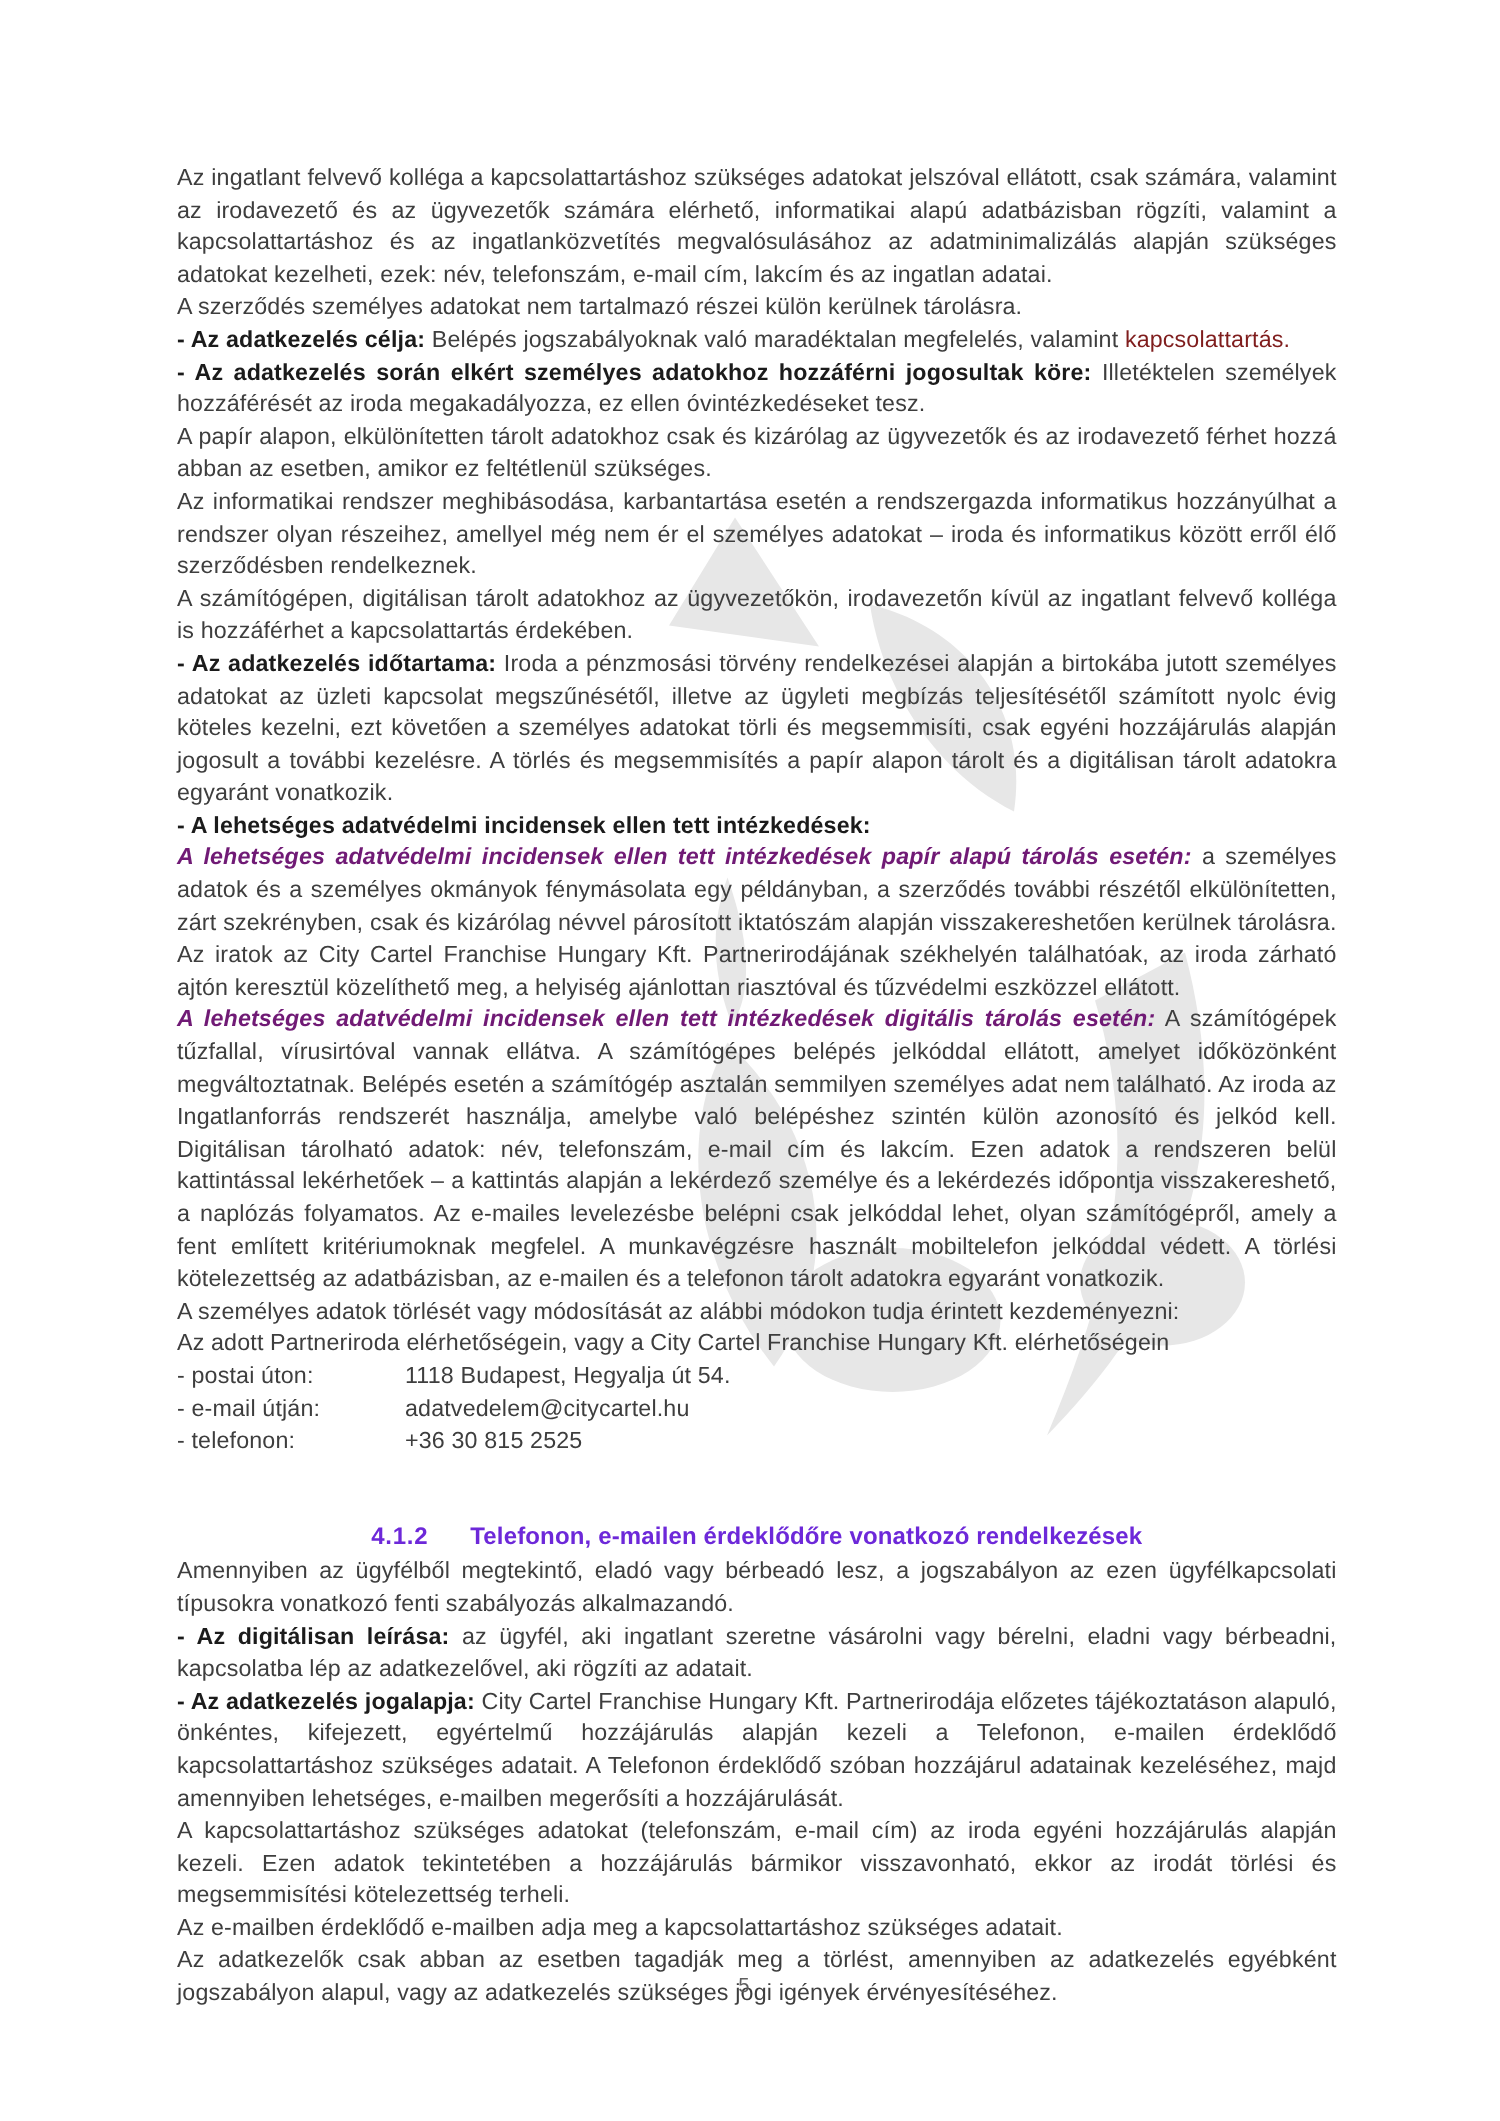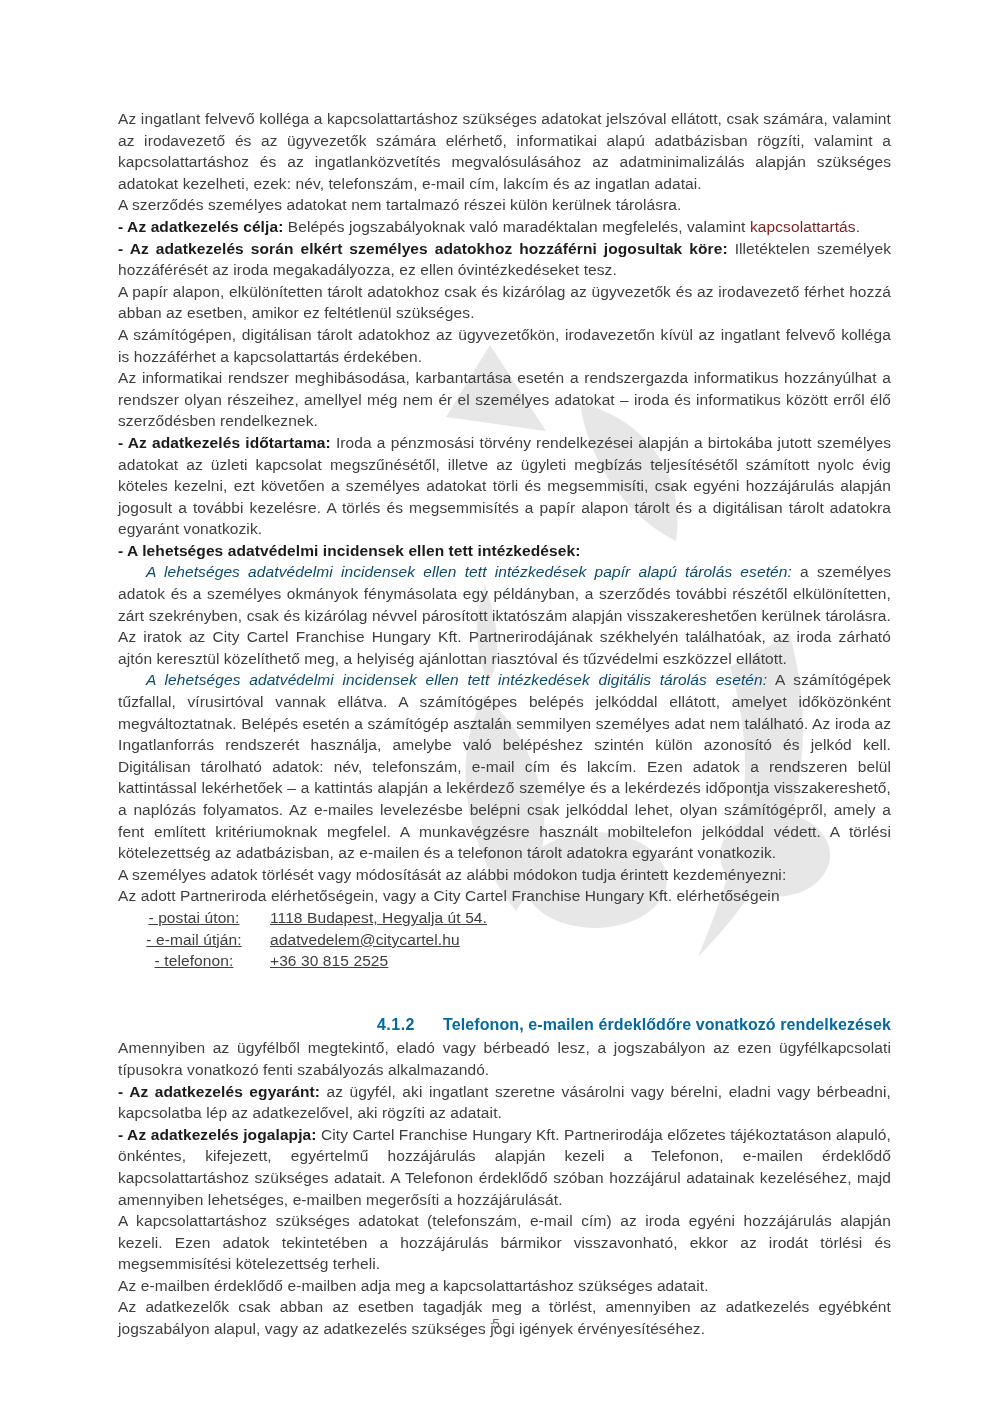--- a/index.html
+++ b/index.html
@@ -26,31 +26,31 @@
     width:773px;
     z-index:1;
     font-size:15.5px;
     line-height:21.6px;
     letter-spacing:0.1px;
     color:#3e3e3e;
     text-align:justify;
   }
   .content p{margin:0;}
   .lead{font-weight:700;color:#1b1b1b;}
-  .lead-i{font-weight:400;font-style:italic;color:#0c4a6e;margin-left:28px;}
+  .lead-i{font-weight:700;font-style:italic;color:#701a75;}
   .semi{font-weight:400;color:#7f1d1d;}
-  .contact-row{display:flex;text-align:center;text-decoration:underline;}
+  .contact-row{display:flex;text-align:left;}
   .contact-label{flex:0 0 152px;}
   .section-heading{
     margin-top:42px !important;
     margin-bottom:2px !important;
     font-weight:700;
-    color:#0369a1;
+    color:#6d28d9;
     font-size:16px;
-    text-align:right;
+    text-align:center;
   }
   .section-number{display:inline-block;margin-right:28px;letter-spacing:0.5px;}
   .page-number{
     position:absolute;
     left:0;right:0;
     top:1316px;
     text-align:center;
     font-size:13.5px;
     color:#5f5f5f;
     z-index:1;
@@ -72,22 +72,22 @@
       <ellipse cx="345" cy="520" rx="55" ry="42"></ellipse>
     </g>
   </svg>
 
   <div class="content">
     <p>Az ingatlant felvevő kolléga a kapcsolattartáshoz szükséges adatokat jelszóval ellátott, csak számára, valamint az irodavezető és az ügyvezetők számára elérhető, informatikai alapú adatbázisban rögzíti, valamint a kapcsolattartáshoz és az ingatlanközvetítés megvalósulásához az adatminimalizálás alapján szükséges adatokat kezelheti, ezek: név, telefonszám, e-mail cím, lakcím és az ingatlan adatai.</p>
     <p>A szerződés személyes adatokat nem tartalmazó részei külön kerülnek tárolásra.</p>
     <p><strong class="lead">- Az adatkezelés célja:</strong><span> Belépés jogszabályoknak való maradéktalan megfelelés, valamint </span><strong class="semi">kapcsolattartás.</strong></p>
     <p><strong class="lead">- Az adatkezelés során elkért személyes adatokhoz hozzáférni jogosultak köre:</strong><span> Illetéktelen személyek hozzáférését az iroda megakadályozza, ez ellen óvintézkedéseket tesz.</span></p>
     <p>A papír alapon, elkülönítetten tárolt adatokhoz csak és kizárólag az ügyvezetők és az irodavezető férhet hozzá abban az esetben, amikor ez feltétlenül szükséges.</p>
+    <p>Az informatikai rendszer meghibásodása, karbantartása esetén a rendszergazda informatikus hozzányúlhat a rendszer olyan részeihez, amellyel még nem ér el személyes adatokat – iroda és informatikus között erről élő szerződésben rendelkeznek.</p>
     <p>A számítógépen, digitálisan tárolt adatokhoz az ügyvezetőkön, irodavezetőn kívül az ingatlant felvevő kolléga is hozzáférhet a kapcsolattartás érdekében.</p>
-    <p>Az informatikai rendszer meghibásodása, karbantartása esetén a rendszergazda informatikus hozzányúlhat a rendszer olyan részeihez, amellyel még nem ér el személyes adatokat – iroda és informatikus között erről élő szerződésben rendelkeznek.</p>
     <p><strong class="lead">- Az adatkezelés időtartama:</strong><span> Iroda a pénzmosási törvény rendelkezései alapján a birtokába jutott személyes adatokat az üzleti kapcsolat megszűnésétől, illetve az ügyleti megbízás teljesítésétől számított nyolc évig köteles kezelni, ezt követően a személyes adatokat törli és megsemmisíti, csak egyéni hozzájárulás alapján jogosult a további kezelésre. A törlés és megsemmisítés a papír alapon tárolt és a digitálisan tárolt adatokra egyaránt vonatkozik.</span></p>
     <p><strong class="lead">- A lehetséges adatvédelmi incidensek ellen tett intézkedések:</strong></p>
     <p><strong class="lead-i">A lehetséges adatvédelmi incidensek ellen tett intézkedések papír alapú tárolás esetén:</strong><span> a személyes adatok és a személyes okmányok fénymásolata egy példányban, a szerződés további részétől elkülönítetten, zárt szekrényben, csak és kizárólag névvel párosított iktatószám alapján visszakereshetően kerülnek tárolásra. Az iratok az City Cartel Franchise Hungary Kft. Partnerirodájának székhelyén találhatóak, az iroda zárható ajtón keresztül közelíthető meg, a helyiség ajánlottan riasztóval és tűzvédelmi eszközzel ellátott.</span></p>
     <p><strong class="lead-i">A lehetséges adatvédelmi incidensek ellen tett intézkedések digitális tárolás esetén:</strong><span> A számítógépek tűzfallal, vírusirtóval vannak ellátva. A számítógépes belépés jelkóddal ellátott, amelyet időközönként megváltoztatnak. Belépés esetén a számítógép asztalán semmilyen személyes adat nem található. Az iroda az Ingatlanforrás rendszerét használja, amelybe való belépéshez szintén külön azonosító és jelkód kell. Digitálisan tárolható adatok: név, telefonszám, e-mail cím és lakcím. Ezen adatok a rendszeren belül kattintással lekérhetőek – a kattintás alapján a lekérdező személye és a lekérdezés időpontja visszakereshető, a naplózás folyamatos. Az e-mailes levelezésbe belépni csak jelkóddal lehet, olyan számítógépről, amely a fent említett kritériumoknak megfelel. A munkavégzésre használt mobiltelefon jelkóddal védett. A törlési kötelezettség az adatbázisban, az e-mailen és a telefonon tárolt adatokra egyaránt vonatkozik.</span></p>
     <p>A személyes adatok törlését vagy módosítását az alábbi módokon tudja érintett kezdeményezni:</p>
     <p>Az adott Partneriroda elérhetőségein, vagy a City Cartel Franchise Hungary Kft. elérhetőségein</p>
 
     <div class="contact-row">
       <span class="contact-label">- postai úton:</span>
       <span class="contact-value">1118 Budapest, Hegyalja út 54.</span>
@@ -97,21 +97,21 @@
       <span class="contact-value">adatvedelem@citycartel.hu</span>
     </div>
     <div class="contact-row">
       <span class="contact-label">- telefonon:</span>
       <span class="contact-value">+36 30 815 2525</span>
     </div>
 
     <p class="section-heading"><span class="section-number">4.1.2</span><span>Telefonon, e-mailen érdeklődőre vonatkozó rendelkezések</span></p>
 
     <p>Amennyiben az ügyfélből megtekintő, eladó vagy bérbeadó lesz, a jogszabályon az ezen ügyfélkapcsolati típusokra vonatkozó fenti szabályozás alkalmazandó.</p>
-    <p><strong class="lead">- Az adatkezelés egyaránt:</strong><span> az ügyfél, aki ingatlant szeretne vásárolni vagy bérelni, eladni vagy bérbeadni, kapcsolatba lép az adatkezelővel, aki rögzíti az adatait.</span></p>
+    <p><strong class="lead">- Az digitálisan leírása:</strong><span> az ügyfél, aki ingatlant szeretne vásárolni vagy bérelni, eladni vagy bérbeadni, kapcsolatba lép az adatkezelővel, aki rögzíti az adatait.</span></p>
     <p><strong class="lead">- Az adatkezelés jogalapja:</strong><span> City Cartel Franchise Hungary Kft. Partnerirodája előzetes tájékoztatáson alapuló, önkéntes, kifejezett, egyértelmű hozzájárulás alapján kezeli a Telefonon, e-mailen érdeklődő kapcsolattartáshoz szükséges adatait. A Telefonon érdeklődő szóban hozzájárul adatainak kezeléséhez, majd amennyiben lehetséges, e-mailben megerősíti a hozzájárulását.</span></p>
     <p>A kapcsolattartáshoz szükséges adatokat (telefonszám, e-mail cím) az iroda egyéni hozzájárulás alapján kezeli. Ezen adatok tekintetében a hozzájárulás bármikor visszavonható, ekkor az irodát törlési és megsemmisítési kötelezettség terheli.</p>
     <p>Az e-mailben érdeklődő e-mailben adja meg a kapcsolattartáshoz szükséges adatait.</p>
     <p>Az adatkezelők csak abban az esetben tagadják meg a törlést, amennyiben az adatkezelés egyébként jogszabályon alapul, vagy az adatkezelés szükséges jogi igények érvényesítéséhez.</p>
   </div>
 
   <div class="page-number">5</div>
 </div>
 
 </body></html>

